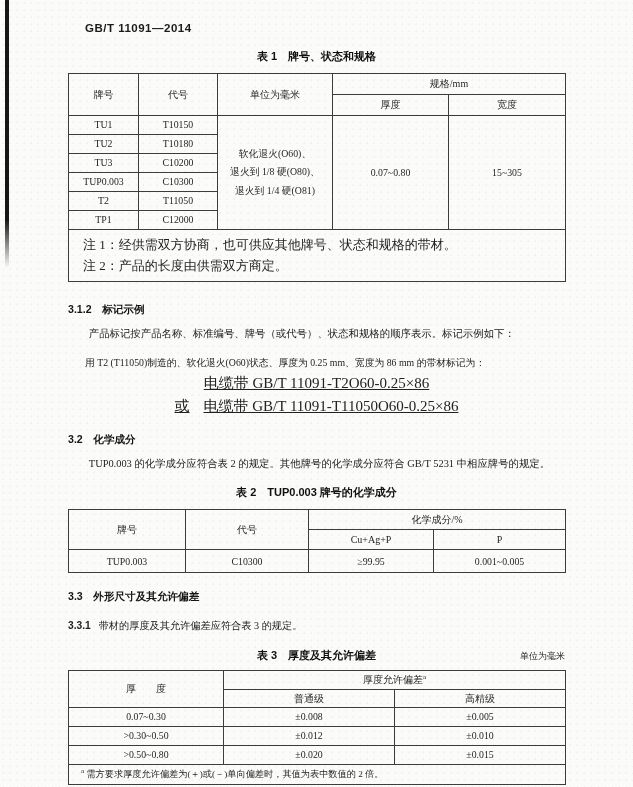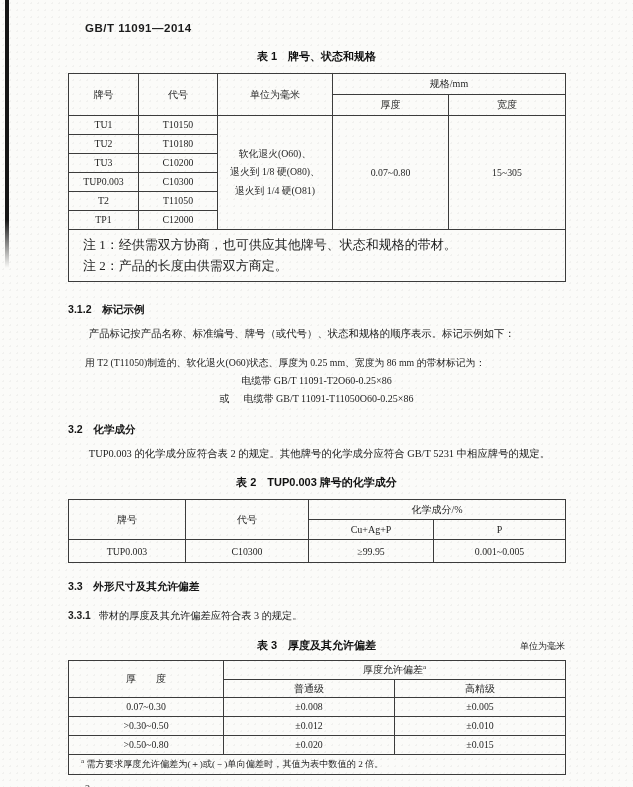--- a/index.html
+++ b/index.html
@@ -67,21 +67,21 @@
   .para {
     margin-left: 68px; width: 500px;
     font-size: 10.4px; line-height: 1.55;
     text-indent: 2em;
   }
   .p312 { margin-top: 9px; }
   .example-intro {
     margin-left: 85px; width: 490px;
     font-size: 9.8px; margin-top: 15px;
   }
-  .example-line { width: 497px; margin-left: 68px; text-align: center; font-size: 10px; margin-top: 4px; }
+  .example-line { width: 497px; margin-left: 68px; text-align: center; font-size: 15px; margin-top: 4px; text-decoration: underline; }
   .example-prefix { margin-right: 14px; }
 
   .h32 { margin-top: 17px; }
   .p32 { margin-top: 9px; }
   .t2-title { margin-top: 13px; }
   .t2 { margin-top: 9px; }
   .t2 .hr td { height: 20px; }
   .t2 .br td { height: 23px; }
 
   .h33 { margin-top: 17px; }

